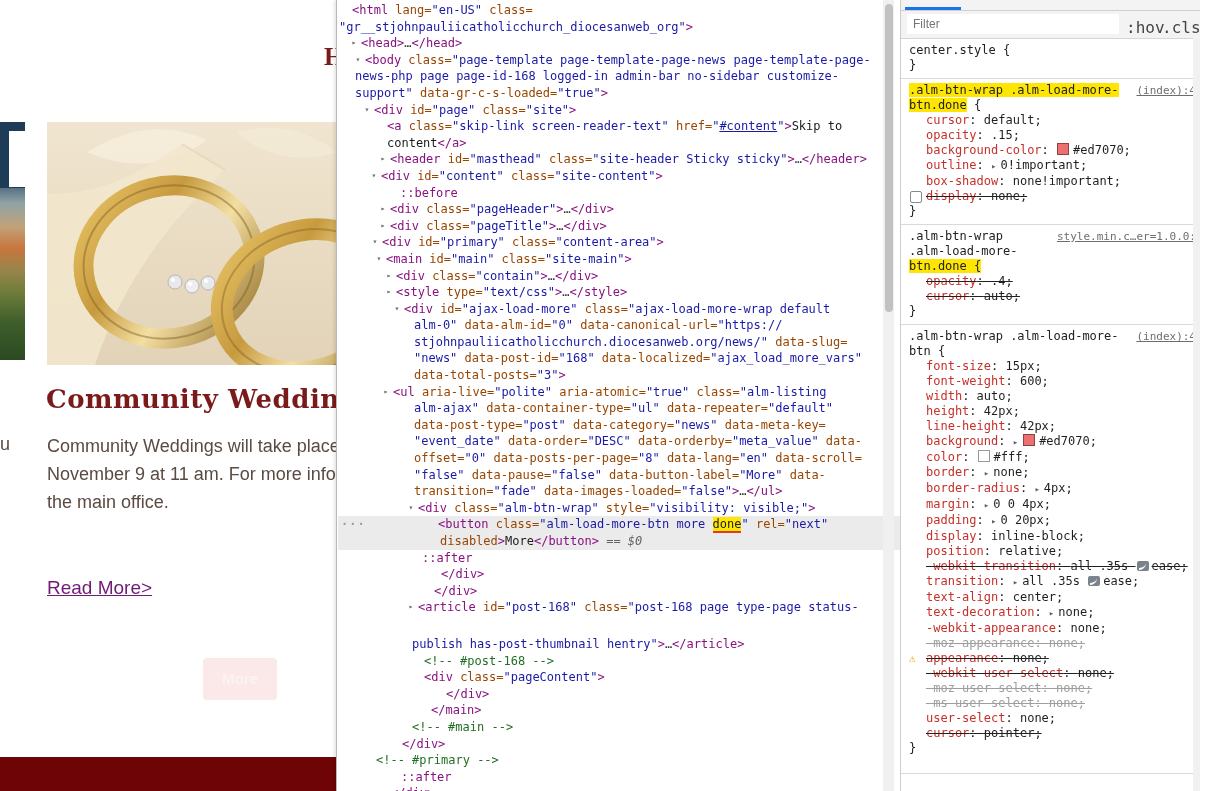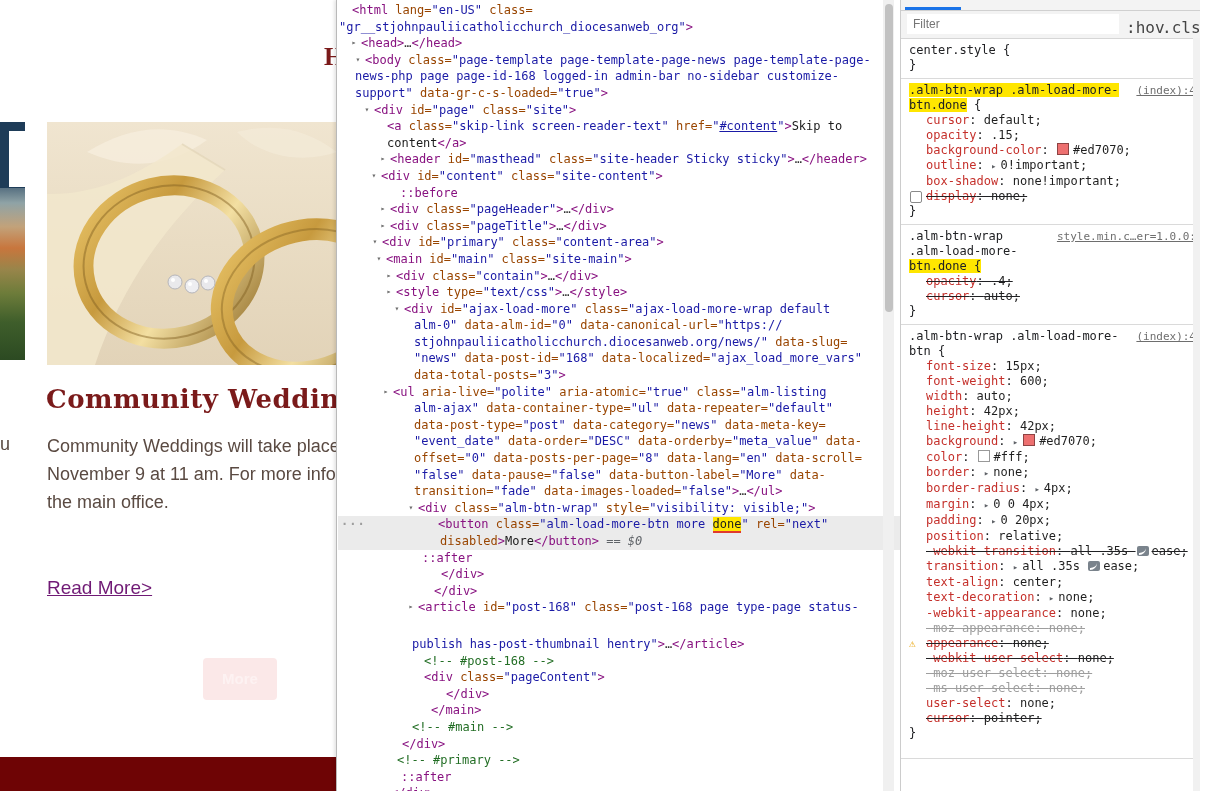--- a/index.html
+++ b/index.html
@@ -181,21 +181,21 @@
           <div class="erow" style="padding-left: 103px;"><span class="ct">&lt;/div&gt;</span></div>
           <div class="erow" style="padding-left: 96px;"><span class="ct">&lt;/div&gt;</span></div>
           <div class="erow" style="padding-left: 80px;"><span class="tarrow" style="left: 67px;">▸</span><span class="ct">&lt;article</span><span class="ca"> id=</span><span class="cv">"post-168"</span><span class="ca"> class=</span><span class="cv">"post-168 page type-page status-</span></div>
           <div class="erow" style="padding-left: 74px; margin-top: 20px;"><span class="cv">publish has-post-thumbnail hentry"</span><span class="ct">&gt;</span><span class="ce">…</span><span class="ct">&lt;/article&gt;</span></div>
           <div class="erow" style="padding-left: 86px;"><span class="cc">&lt;!-- #post-168 --&gt;</span></div>
           <div class="erow" style="padding-left: 86px;"><span class="ct">&lt;div</span><span class="ca"> class=</span><span class="cv">"pageContent"</span><span class="ct">&gt;</span></div>
           <div class="erow" style="padding-left: 108px;"><span class="ct">&lt;/div&gt;</span></div>
           <div class="erow" style="padding-left: 93px;"><span class="ct">&lt;/main&gt;</span></div>
           <div class="erow" style="padding-left: 74px;"><span class="cc">&lt;!-- #main --&gt;</span></div>
           <div class="erow" style="padding-left: 64px;"><span class="ct">&lt;/div&gt;</span></div>
-          <div class="erow" style="padding-left: 38px; margin-left: 21px;"><span class="cc">&lt;!-- #primary --&gt;</span></div>
+          <div class="erow" style="padding-left: 38px;"><span class="cc">&lt;!-- #primary --&gt;</span></div>
           <div class="erow" style="padding-left: 63px;"><span class="ct">::after</span></div>
           <div class="erow" style="padding-left: 53px;"><span class="ct">&lt;/div&gt;</span></div>
           <div class="erow" style="padding-left: 39px;"><span class="ct">&lt;script</span><span class="ca"> type=</span><span class="cv">"text/javascript"</span><span class="ct">&gt;</span></div>
         </div>
       <div class="escroll">
         <div class="ethumb"></div>
       </div>
     </div>
 
     <div id="styles">
@@ -242,20 +242,21 @@
             <div class="prop"><span class="decl"><span class="pname">font-weight</span>: <span class="pval">600;</span></span></div>
             <div class="prop"><span class="decl"><span class="pname">width</span>: <span class="pval">auto;</span></span></div>
             <div class="prop"><span class="decl"><span class="pname">height</span>: <span class="pval">42px;</span></span></div>
             <div class="prop"><span class="decl"><span class="pname">line-height</span>: <span class="pval">42px;</span></span></div>
             <div class="prop"><span class="decl"><span class="pname">background</span>: <span class="parr">▸</span><span class="sw" style="background: rgb(237, 112, 112);"></span><span class="pval">#ed7070;</span></span></div>
             <div class="prop"><span class="decl"><span class="pname">color</span>: <span class="sw sww" style="background: rgb(255, 255, 255);"></span><span class="pval">#fff;</span></span></div>
             <div class="prop"><span class="decl"><span class="pname">border</span>: <span class="parr">▸</span><span class="pval">none;</span></span></div>
             <div class="prop"><span class="decl"><span class="pname">border-radius</span>: <span class="parr">▸</span><span class="pval">4px;</span></span></div>
             <div class="prop"><span class="decl"><span class="pname">margin</span>: <span class="parr">▸</span><span class="pval">0 0 4px;</span></span></div>
             <div class="prop"><span class="decl"><span class="pname">padding</span>: <span class="parr">▸</span><span class="pval">0 20px;</span></span></div>
+            <div class="prop"><span class="decl"><span class="pname">display</span>: <span class="pval">inline-block;</span></span></div>
             <div class="prop"><span class="decl"><span class="pname">position</span>: <span class="pval">relative;</span></span></div>
             <div class="prop"><span class="decl st"><span class="pname">-webkit-transition</span>: <span class="pval">all .35s </span><span class="bez"></span><span class="pval">ease;</span></span></div>
             <div class="prop"><span class="decl"><span class="pname">transition</span>: <span class="parr">▸</span><span class="pval">all .35s </span><span class="bez"></span><span class="pval">ease;</span></span></div>
             <div class="prop"><span class="decl"><span class="pname">text-align</span>: <span class="pval">center;</span></span></div>
             <div class="prop"><span class="decl"><span class="pname">text-decoration</span>: <span class="parr">▸</span><span class="pval">none;</span></span></div>
             <div class="prop"><span class="decl"><span class="pname">-webkit-appearance</span>: <span class="pval">none;</span></span></div>
             <div class="prop"><span class="decl st gr"><span class="pname">-moz-appearance</span>: <span class="pval">none;</span></span></div>
             <div class="prop"><span class="warn">⚠</span><span class="decl st"><span class="pname">appearance</span>: <span class="pval">none;</span></span></div>
             <div class="prop"><span class="decl st"><span class="pname">-webkit-user-select</span>: <span class="pval">none;</span></span></div>
             <div class="prop"><span class="decl st gr"><span class="pname">-moz-user-select</span>: <span class="pval">none;</span></span></div>

